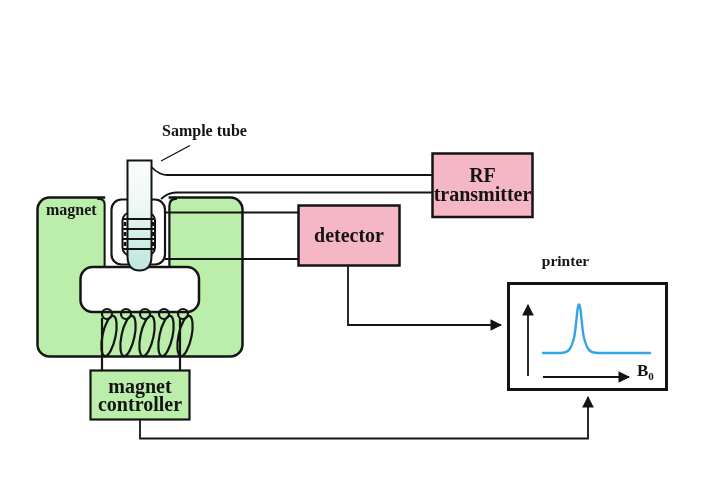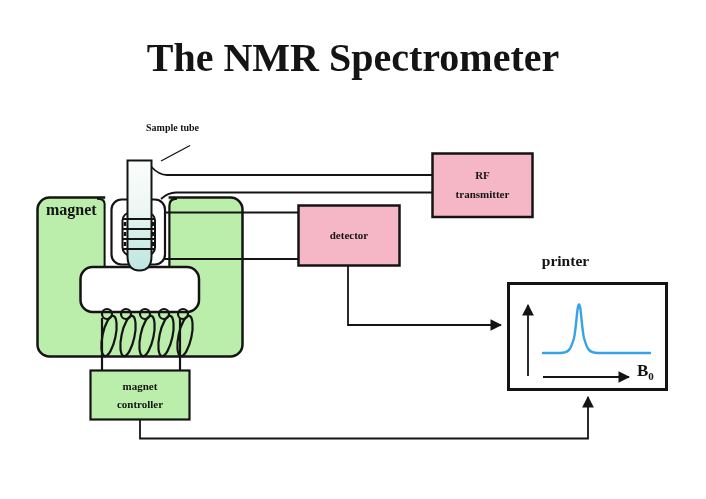--- a/index.html
+++ b/index.html
@@ -10,24 +10,24 @@
   }
   html,body{margin:0;padding:0;background:#ffffff;}
   #stage{
     position:relative;width:706px;height:499px;background:#ffffff;
     font-family:"Liberation Serif","DejaVu Serif",serif;color:var(--ink);
     overflow:hidden;
   }
   #art{position:absolute;left:0;top:0;width:706px;height:499px;}
   .lbl{position:absolute;font-weight:bold;color:var(--ink);white-space:nowrap;}
   .title{left:0;right:0;top:34px;text-align:center;font-size:40px;letter-spacing:0px;}
-  .sample-tube{left:146px;top:122px;font-size:10px;}
+  .sample-tube{left:162px;top:122px;font-size:16px;}
   .magnet{left:46px;top:201px;font-size:16px;}
   .boxtext{display:flex;flex-direction:column;align-items:center;justify-content:center;
-           text-align:center;font-size:11px;line-height:19px;}
+           text-align:center;font-size:20px;line-height:19px;}
   .rf{left:432px;top:153px;width:101px;height:64px;}
   .det{left:298px;top:205px;width:102px;height:61px;}
   .ctrl{left:90px;top:370px;width:100px;height:50px;line-height:18px;}
   .printer{left:486px;top:252px;width:159px;text-align:center;font-size:15.5px;}
   .absorption{left:373px;top:298px;width:120px;text-align:center;font-size:15.5px;}
   .magfield{left:290px;top:416px;width:140px;text-align:center;font-size:15.5px;}
   .b0{left:637px;top:361px;font-size:17px;}
   .b0 sub{font-size:11px;}
 </style>
 </head>
@@ -106,21 +106,20 @@
     <line x1="190" y1="145.5" x2="161" y2="161" stroke="#141414" stroke-width="1.4"></line>
 
     <g>
       <path d="M528,376 V305" fill="none" stroke="#141414" stroke-width="1.8" marker-end="url(#arr)"></path>
       <path d="M543,377 H629" fill="none" stroke="#141414" stroke-width="1.8" marker-end="url(#arr)"></path>
       <path d="M543,353 H560 C569,353 571,349 574,338 C576.5,327 577,304.5 579,304.5
                C581,304.5 581.5,327 584,338 C587,349 589,353 598,353 H650" fill="none" style="stroke:var(--blue)" stroke-width="2.4" stroke-linejoin="round" stroke-linecap="round"></path>
     </g>
   </svg>
 
-  <div class="lbl title">The NMR Spectrometer</div>
 
   <div class="lbl sample-tube">Sample tube</div>
 
   <div class="lbl magnet">magnet</div>
 
   <div class="lbl boxtext rf">
     <span>RF</span>
     <span>transmitter</span>
   </div>
 

